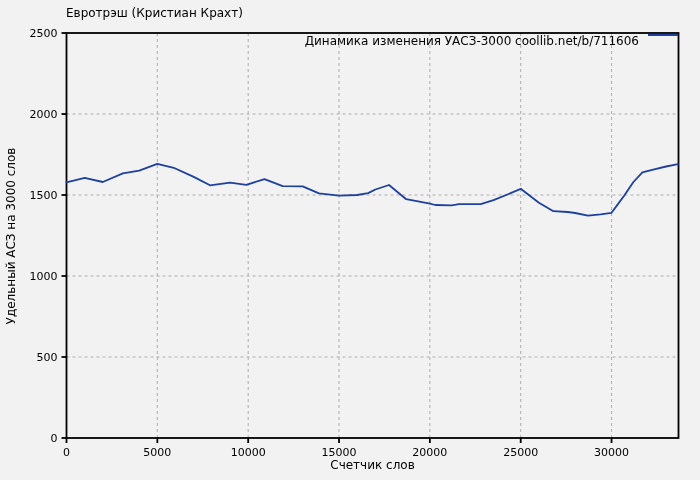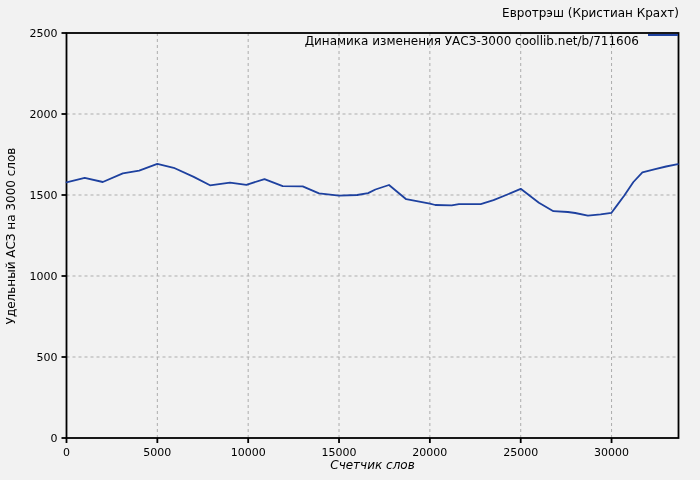--- a/index.html
+++ b/index.html
@@ -6,25 +6,25 @@
   body {
     width: 700px; height: 480px;
     background: #f2f2f2;
     font-family: "DejaVu Sans", "Liberation Sans", sans-serif;
     color: #000;
     overflow: hidden;
   }
   .page { position: relative; width: 700px; height: 480px; }
   .chart-title {
     position: absolute; left: 66px; top: 6px; width: 613px;
-    text-align: right; font-size: 12px; white-space: nowrap;
+    text-align: left; font-size: 12px; white-space: nowrap;
   }
   .x-axis-label {
     position: absolute; left: 66px; top: 458px; width: 613px;
-    text-align: center; font-size: 12px; white-space: nowrap; font-style: italic;
+    text-align: center; font-size: 12px; white-space: nowrap;
   }
   .y-axis-label {
     position: absolute; left: 11px; top: 236px;
     transform: translate(-50%, -50%) rotate(-90deg);
     font-size: 12px; white-space: nowrap;
   }
   .legend {
     position: absolute; top: 34px; right: 22px; height: 15px;
     display: flex; gap: 9px;
   }

